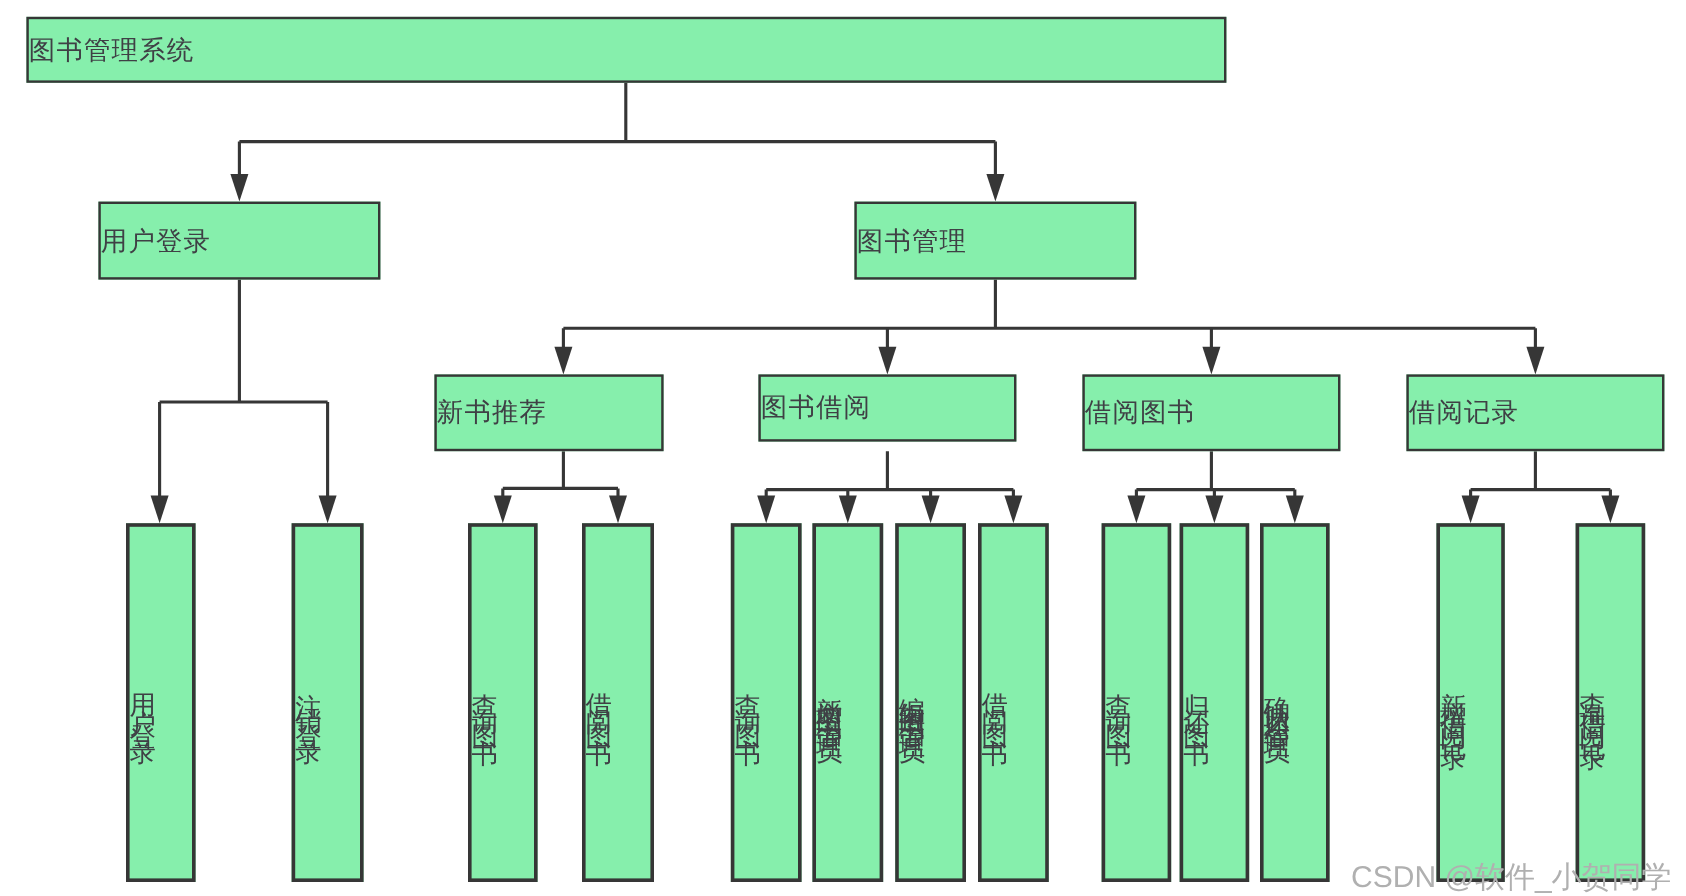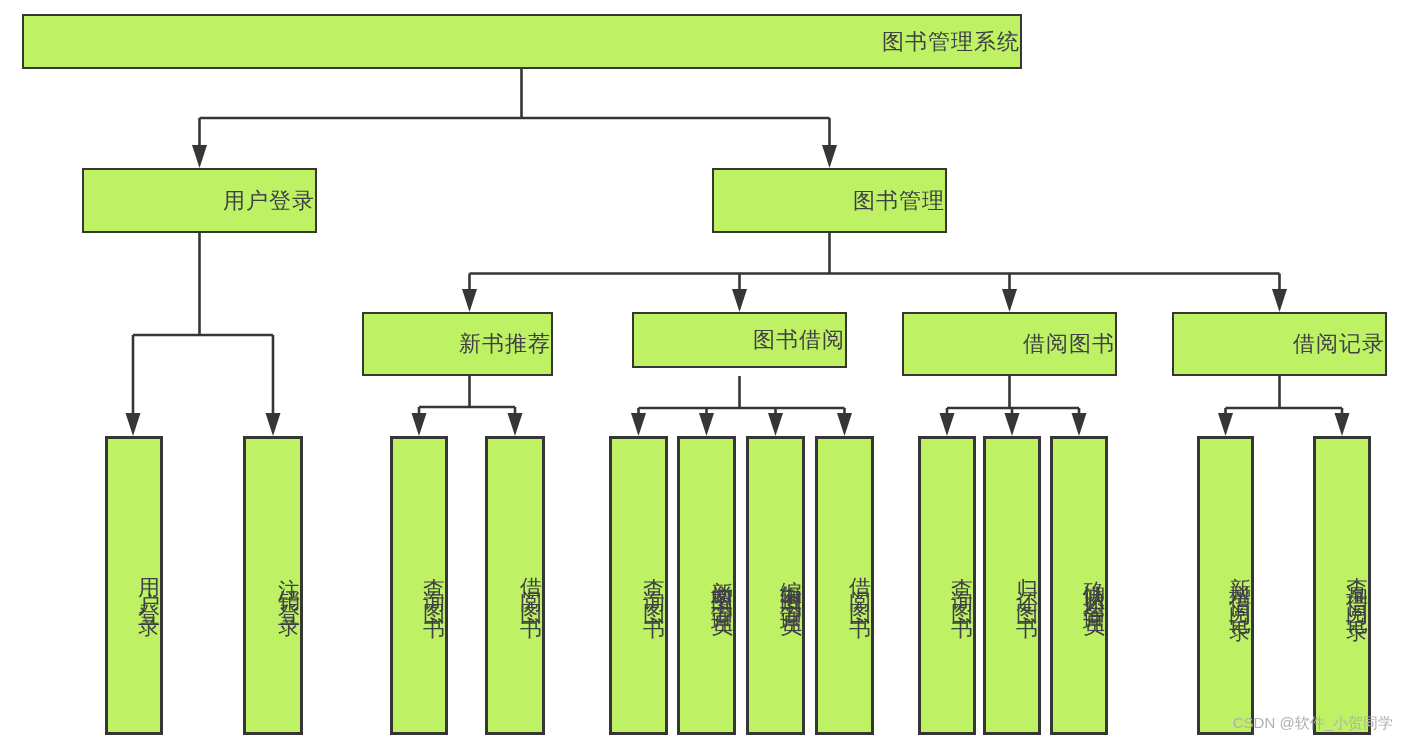--- a/index.html
+++ b/index.html
@@ -2,35 +2,35 @@
 <html><head>
 <meta charset="utf-8">
 <style>
   html,body { margin:0; padding:0; background:#ffffff; }
   #stage {
     position:relative; width:1405px; height:747px; background:#ffffff;
     font-family:"Liberation Sans", sans-serif; overflow:hidden;
   }
   #connectors { position:absolute; left:0; top:0; z-index:1; }
   .box {
-    position:absolute; box-sizing:border-box; background:#bef264;
+    position:absolute; box-sizing:border-box; background:#86efac;
     border:2px solid #363636; color:#3f4045;
-    display:flex; align-items:center; justify-content:flex-end;
+    display:flex; align-items:center; justify-content:flex-start;
     font-size:22px; letter-spacing:1px; z-index:2;
   }
   .leaf { border-width:3px; }
   .leaf .vtext {
     writing-mode:vertical-rl; text-orientation:mixed;
     letter-spacing:13px; line-height:1; font-size:22px;
   }
   .leaf .vtext.med  { letter-spacing:9px; }
   .leaf .vtext.long { letter-spacing:5px; }
   #watermark {
     position:absolute; right:12px; top:714px; z-index:3;
-    color:#b0b0b0; font-size:15px; white-space:nowrap;
+    color:#b0b0b0; font-size:25px; white-space:nowrap;
   }
 </style>
 </head>
 <body>
 
 <div id="stage">
 
   <svg id="connectors" width="1405" height="747" viewBox="0 0 1405 747" xmlns="http://www.w3.org/2000/svg">
     <g stroke="#363636" stroke-width="2.6" fill="none">
 
@@ -74,21 +74,21 @@
     </g>
   </svg>
 
   <div class="box" style="left:22px; top:14px; width:1000px; height:55px;">
     <span>图书管理系统</span>
   </div>
 
   <div class="box" style="left:82px; top:168px; width:235px; height:65px;">
     <span>用户登录</span>
   </div>
-  <div class="box" style="left:712px; top:168px; width:235px; height:65px;padding-left:10px;">
+  <div class="box" style="left:712px; top:168px; width:235px; height:65px;">
     <span>图书管理</span>
   </div>
 
   <div class="box" style="left:362px; top:312px; width:191px; height:64px;">
     <span>新书推荐</span>
   </div>
   <div class="box" style="left:632px; top:312px; width:215px; height:56px;">
     <span>图书借阅</span>
   </div>
   <div class="box" style="left:902px; top:312px; width:215px; height:64px;">

